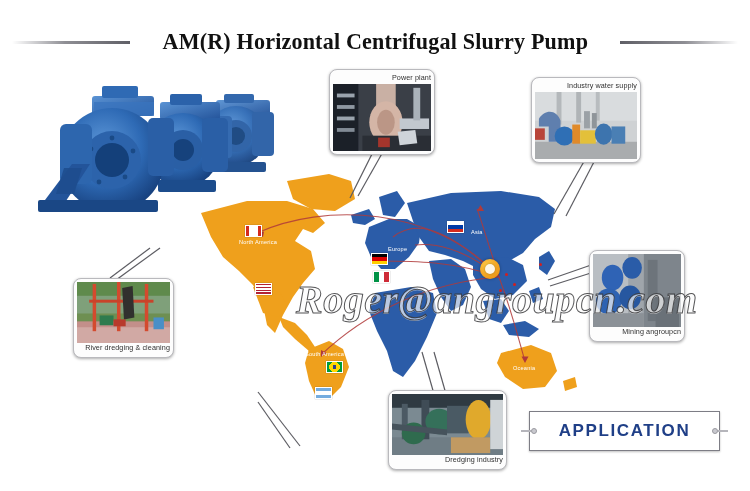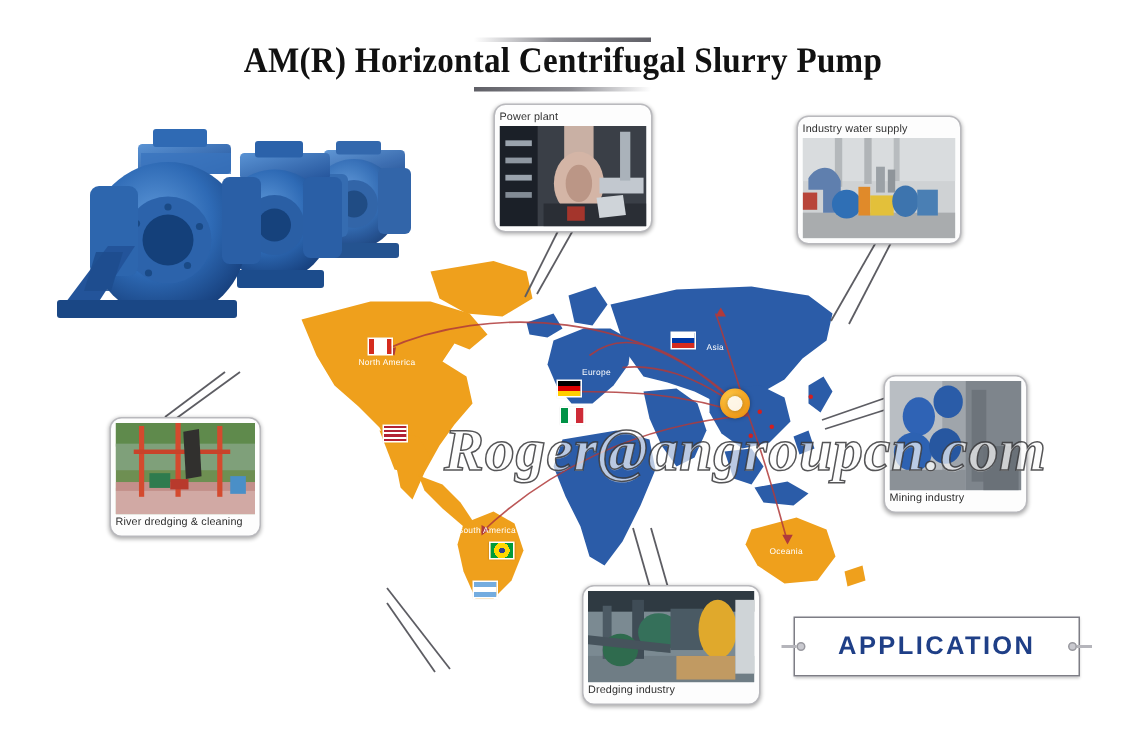--- a/index.html
+++ b/index.html
@@ -4,21 +4,21 @@
 <style>
   html,body{margin:0;padding:0;}
   body{
     width:750px;height:491px;overflow:hidden;position:relative;
     background:#ffffff;
     font-family:"Liberation Sans", sans-serif;
   }
   #stage{position:absolute;left:0;top:0;width:750px;height:491px;overflow:hidden;background:#fff;}
 
   
-  .title-row{position:absolute;left:0;top:24px;width:750px;height:34px;display:flex;align-items:center;justify-content:center;flex-direction:column;}
+  .title-row{position:absolute;left:0;top:24px;width:750px;height:34px;display:flex;align-items:center;justify-content:center;}
   .title-rule{height:3px;flex:0 0 auto;width:118px;margin-top:3px;}
   .title-rule.left{background:linear-gradient(90deg,rgba(200,200,204,0) 0%,#8e8e94 45%,#5f5f66 100%);}
   .title-rule.right{background:linear-gradient(270deg,rgba(200,200,204,0) 0%,#8e8e94 45%,#5f5f66 100%);}
   .title-text{
     font-family:"Liberation Serif", serif;
     font-weight:bold;font-size:24px;letter-spacing:.2px;color:#111;
     white-space:nowrap;padding:0 14px;
     transform:scaleX(.92);transform-origin:center;
   }
 
@@ -34,21 +34,21 @@
 
   
   .card{
     position:absolute;background:#fdfdfd;
     border:1px solid #b9b9bd;border-radius:8px;
     box-shadow:0 1px 3px rgba(0,0,0,.33);
     padding:3px;box-sizing:border-box;
     display:flex;flex-direction:column;
   }
   .card .cap{
-    font-size:7.2px;color:#2f2f2f;text-align:left;
+    font-size:7.2px;color:#2f2f2f;text-align:right;
     line-height:10px;height:11px;flex:0 0 auto;letter-spacing:.1px;
     overflow:hidden;white-space:nowrap;
   }
   .card .photo{flex:1 1 auto;overflow:hidden;position:relative;border:0;}
   .card .photo svg{display:block;width:100%;height:100%;}
 
   .leader{position:absolute;pointer-events:none;}
   .leader svg{display:block;overflow:visible;}
 
   
@@ -326,21 +326,21 @@
         <rect x="52" y="0" width="38" height="74" fill="#7e858c"></rect>
         <rect x="56" y="6" width="10" height="62" fill="#6d747b"></rect>
         <ellipse cx="20" cy="24" rx="11" ry="13" fill="#2f63b5"></ellipse>
         <ellipse cx="40" cy="14" rx="10" ry="11" fill="#2a5ca8"></ellipse>
         <ellipse cx="16" cy="48" rx="13" ry="13" fill="#2d62b2"></ellipse>
         <ellipse cx="38" cy="44" rx="11" ry="12" fill="#2757a0"></ellipse>
         <rect x="0" y="60" width="52" height="14" fill="#8b9197"></rect>
         <rect x="64" y="44" width="24" height="30" fill="#6a7178"></rect>
       </svg>
     </div>
-    <div class="cap">Mining industry</div>
+    <div class="cap">Mining angroupcn</div>
   </div>
 
   <div class="card" style="left:73px;top:278px;width:101px;height:80px;">
     <div class="photo">
       <svg viewBox="0 0 107 62" preserveAspectRatio="none">
         <rect width="107" height="62" fill="#6e8f52"></rect>
         <rect x="0" y="0" width="107" height="16" fill="#5f8a4c"></rect>
         <rect x="0" y="14" width="107" height="18" fill="#7fa07a"></rect>
         <rect x="0" y="44" width="107" height="18" fill="#d1a9a4"></rect>
         <rect x="0" y="40" width="107" height="6" fill="#c38f8a"></rect>

